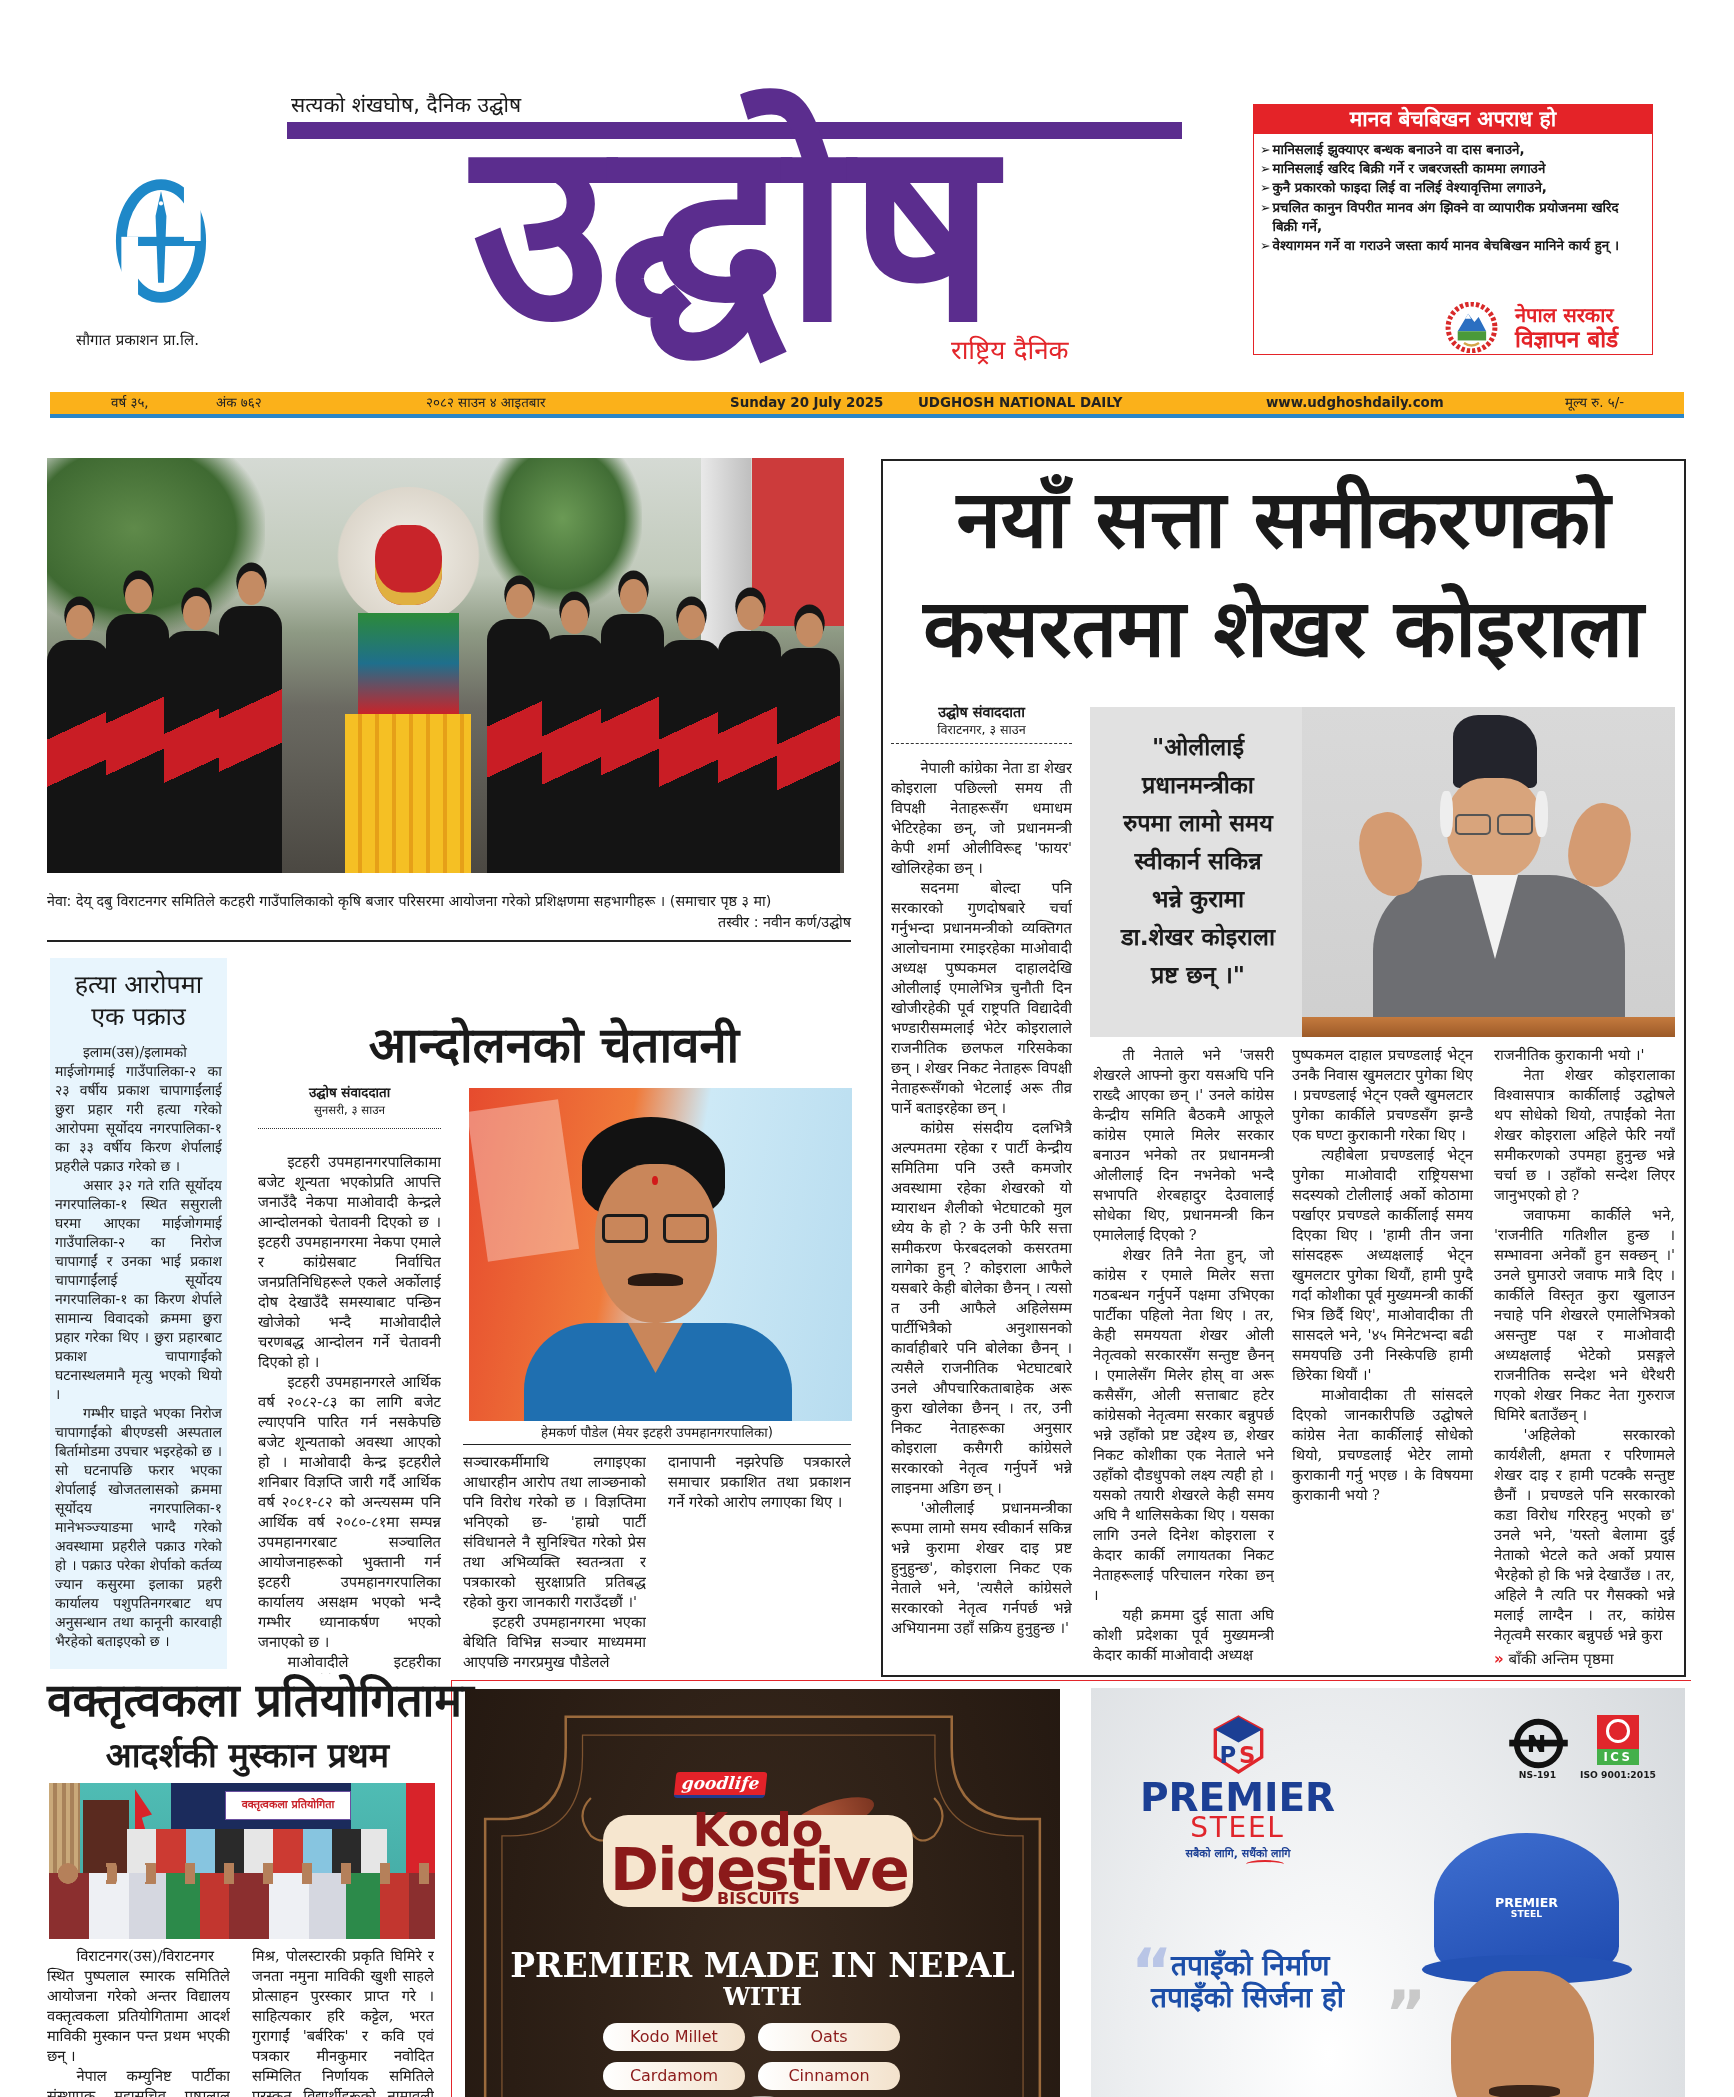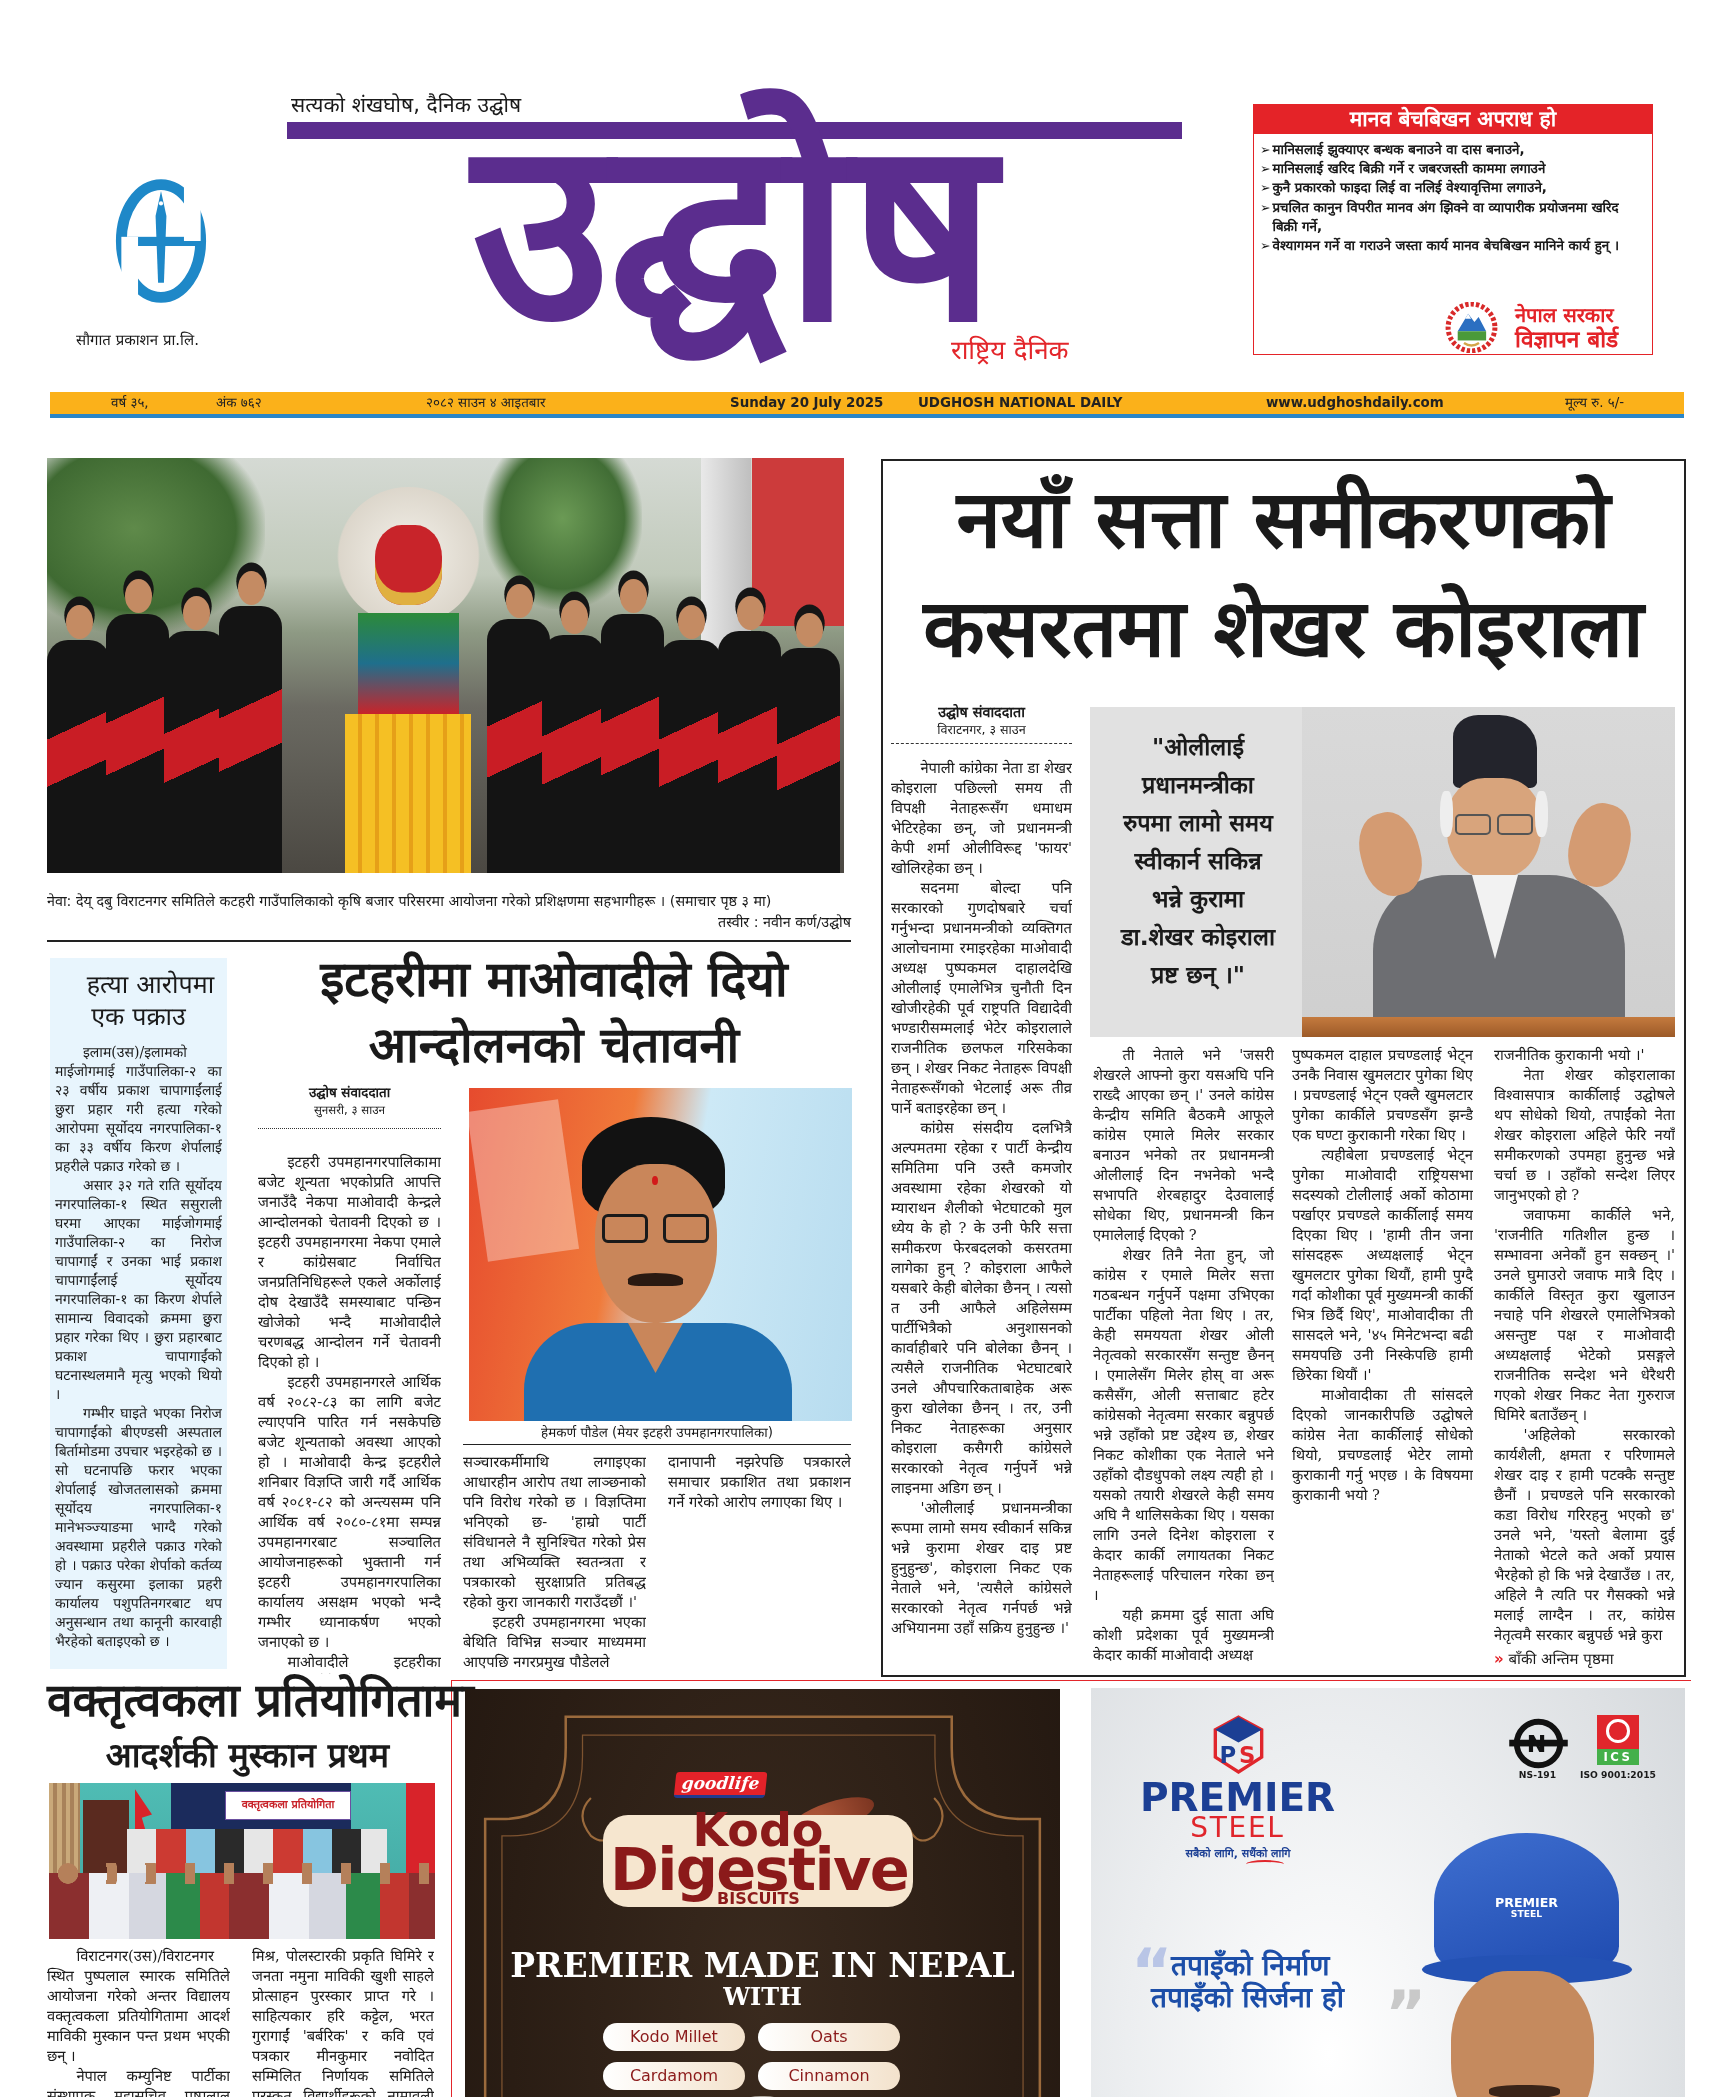--- a/index.html
+++ b/index.html
@@ -160,30 +160,29 @@
       <div class="abs" style="left:55px;top:38px;width:67px;height:80px;border-radius:40%;background:#c8242a;box-shadow:inset 0 -12.6px 0 #e0b040"></div>
       <div class="abs" style="left:38px;top:126px;width:101px;height:101px;background:linear-gradient(180deg,#2c8a3a,#1f6f8c 50%,#c8242a)"></div>
       <div class="abs" style="left:25px;top:227px;width:126px;height:159px;background:repeating-linear-gradient(90deg,#f5c024 0 12.6px,#e6a018 12.6px 17px)"></div>
     </div>
   </div>
   <div class="abs sans" style="left:47px;top:893px;width:804px;font-size:14.3px;line-height:17.6px;white-space:nowrap;overflow:hidden">नेवा: देय् दबु विराटनगर समितिले कटहरी गाउँपालिकाको कृषि बजार परिसरमा आयोजना गरेको प्रशिक्षणमा सहभागीहरू । (समाचार पृष्ठ ३ मा)</div>
   <div class="abs sans" style="left:47px;top:914px;width:804px;font-size:14.3px;line-height:17.6px;text-align:right">तस्वीर : नवीन कर्ण/उद्घोष</div>
   <div class="abs rule-black" style="left:47px;top:940px;width:804px;height:2.1px"></div>
 
   <div class="abs sidebar">
-    <div class="abs hl" style="left:12px;top:12.6px;width:177px;font-size:25px;font-weight:normal">हत्या आरोपमा</div>
+    <div class="abs hl" style="left:0;top:12.6px;width:177px;font-size:25px;font-weight:normal">हत्या आरोपमा</div>
     <div class="abs hl" style="left:0;top:45px;width:177px;font-size:25px;font-weight:normal">एक पक्राउ</div>
     <div class="col" style="left:5px;top:85px;width:167px;height:623px">
       <p class="para" style="font-size:14px;line-height:19px">इलाम(उस)/इलामको माईजोगमाई गाउँपालिका-२ का २३ वर्षीय प्रकाश चापागाईंलाई छुरा प्रहार गरी हत्या गरेको आरोपमा सूर्योदय नगरपालिका-१ का ३३ वर्षीय किरण शेर्पालाई प्रहरीले पक्राउ गरेको छ ।</p>
       <p class="para" style="font-size:14px;line-height:19px">असार ३२ गते राति सूर्योदय नगरपालिका-१ स्थित ससुराली घरमा आएका माईजोगमाई गाउँपालिका-२ का निरोज चापागाईं र उनका भाई प्रकाश चापागाईंलाई सूर्योदय नगरपालिका-१ का किरण शेर्पाले सामान्य विवादको क्रममा छुरा प्रहार गरेका थिए । छुरा प्रहारबाट प्रकाश चापागाईंको घटनास्थलमानै मृत्यु भएको थियो ।</p>
       <p class="para" style="font-size:14px;line-height:19px">गम्भीर घाइते भएका निरोज चापागाईंको बीएण्डसी अस्पताल बिर्तामोडमा उपचार भइरहेको छ । सो घटनापछि फरार भएका शेर्पालाई खोजतलासको क्रममा सूर्योदय नगरपालिका-१ मानेभञ्ज्याङमा भाग्दै गरेको अवस्थामा प्रहरीले पक्राउ गरेको हो । पक्राउ परेका शेर्पाको कर्तव्य ज्यान कसुरमा इलाका प्रहरी कार्यालय पशुपतिनगरबाट थप अनुसन्धान तथा कानूनी कारवाही भैरहेको बताइएको छ ।</p>
     </div>
   </div>
 
-  <div class="abs hl" style="left:252px;top:953px;width:604px;font-size:49px">इटहरीमा माओवादीले दियो</div>
   <div class="abs hl" style="left:252px;top:1019px;width:604px;font-size:49px">आन्दोलनको चेतावनी</div>
   <div class="abs sans bold center" style="left:258px;top:1084px;width:183px;font-size:13.4px;line-height:17px">उद्घोष संवाददाता</div>
   <div class="abs sans center" style="left:258px;top:1103px;width:183px;font-size:11.7px;line-height:15px">सुनसरी, ३ साउन</div>
   <div class="abs" style="left:258px;top:1128px;width:183px;border-top:1.7px dotted #333"></div>
   <div class="col" style="left:258px;top:1152px;width:183px;height:522px">
     <p class="para">इटहरी उपमहानगरपालिकामा बजेट शून्यता भएकोप्रति आपत्ति जनाउँदै नेकपा माओवादी केन्द्रले आन्दोलनको चेतावनी दिएको छ । इटहरी उपमहानगरमा नेकपा एमाले र कांग्रेसबाट निर्वाचित जनप्रतिनिधिहरूले एकले अर्कोलाई दोष देखाउँदै समस्याबाट पन्छिन खोजेको भन्दै माओवादीले चरणबद्ध आन्दोलन गर्ने चेतावनी दिएको हो ।</p>
     <p class="para">इटहरी उपमहानगरले आर्थिक वर्ष २०८२-८३ का लागि बजेट ल्याएपनि पारित गर्न नसकेपछि बजेट शून्यताको अवस्था आएको हो । माओवादी केन्द्र इटहरीले शनिबार विज्ञप्ति जारी गर्दै आर्थिक वर्ष २०८१-८२ को अन्त्यसम्म पनि आर्थिक वर्ष २०८०-८१मा सम्पन्न उपमहानगरबाट सञ्चालित आयोजनाहरूको भुक्तानी गर्न इटहरी उपमहानगरपालिका कार्यालय असक्षम भएको भन्दै गम्भीर ध्यानाकर्षण भएको जनाएको छ ।</p>
     <p class="para">माओवादीले इटहरीका नगरप्रमुख पौडेलले पत्रकार एवम्</p>
   </div>
   <div class="photo" style="left:469px;top:1088px;width:383px;height:333px;background:linear-gradient(100deg,#e64b2e 0%,#f07a3a 38%,#cde9f6 55%,#b7dcef 100%)">

